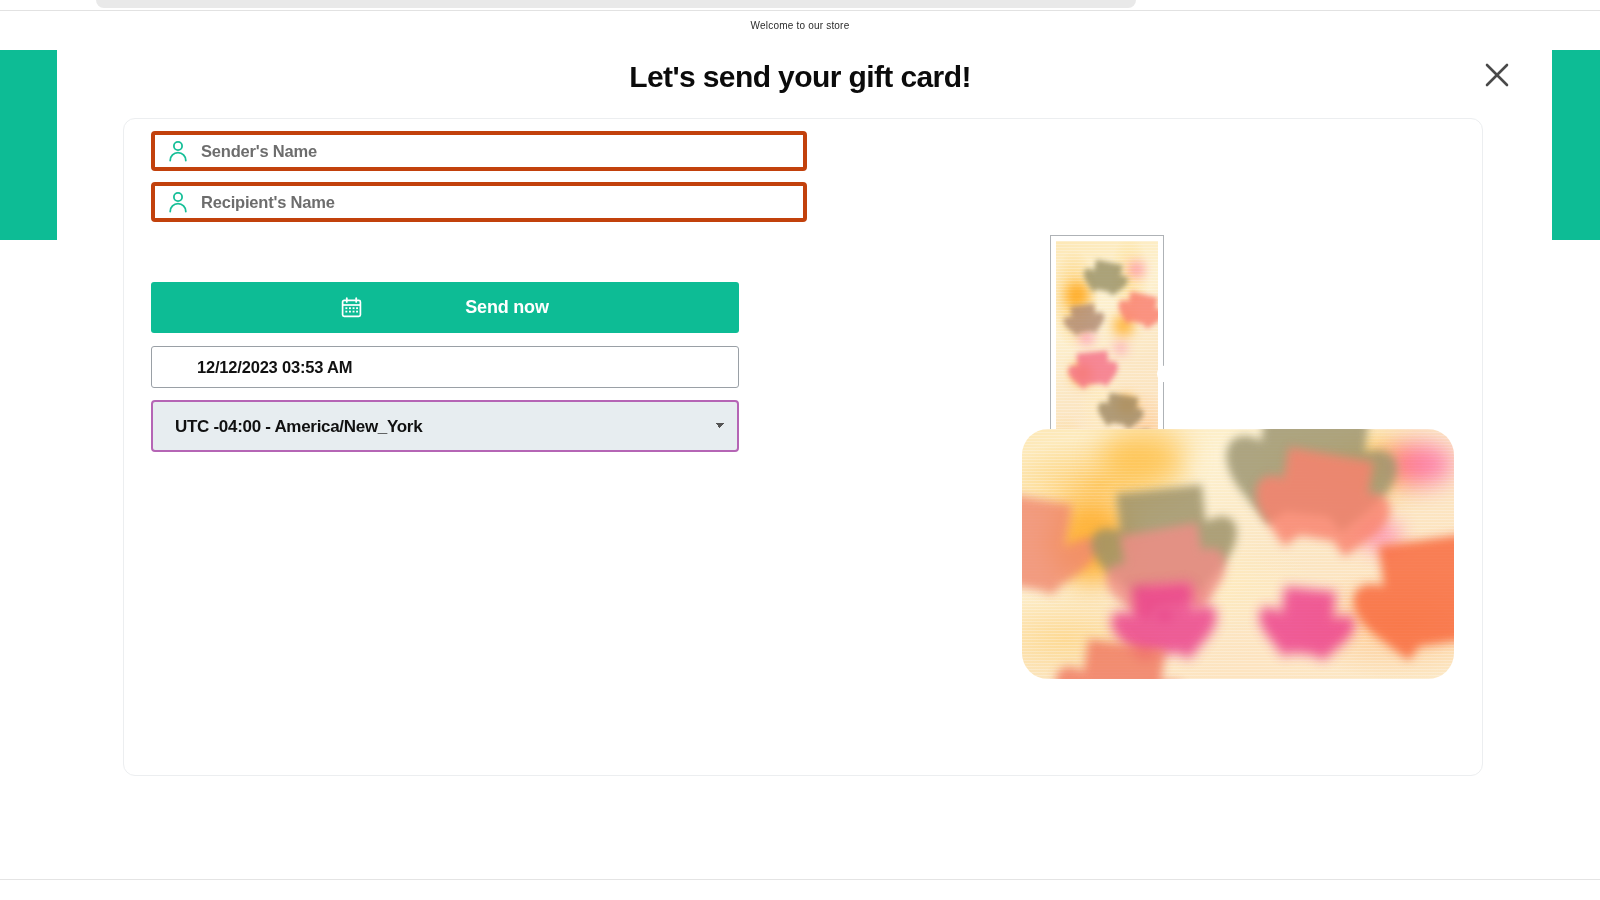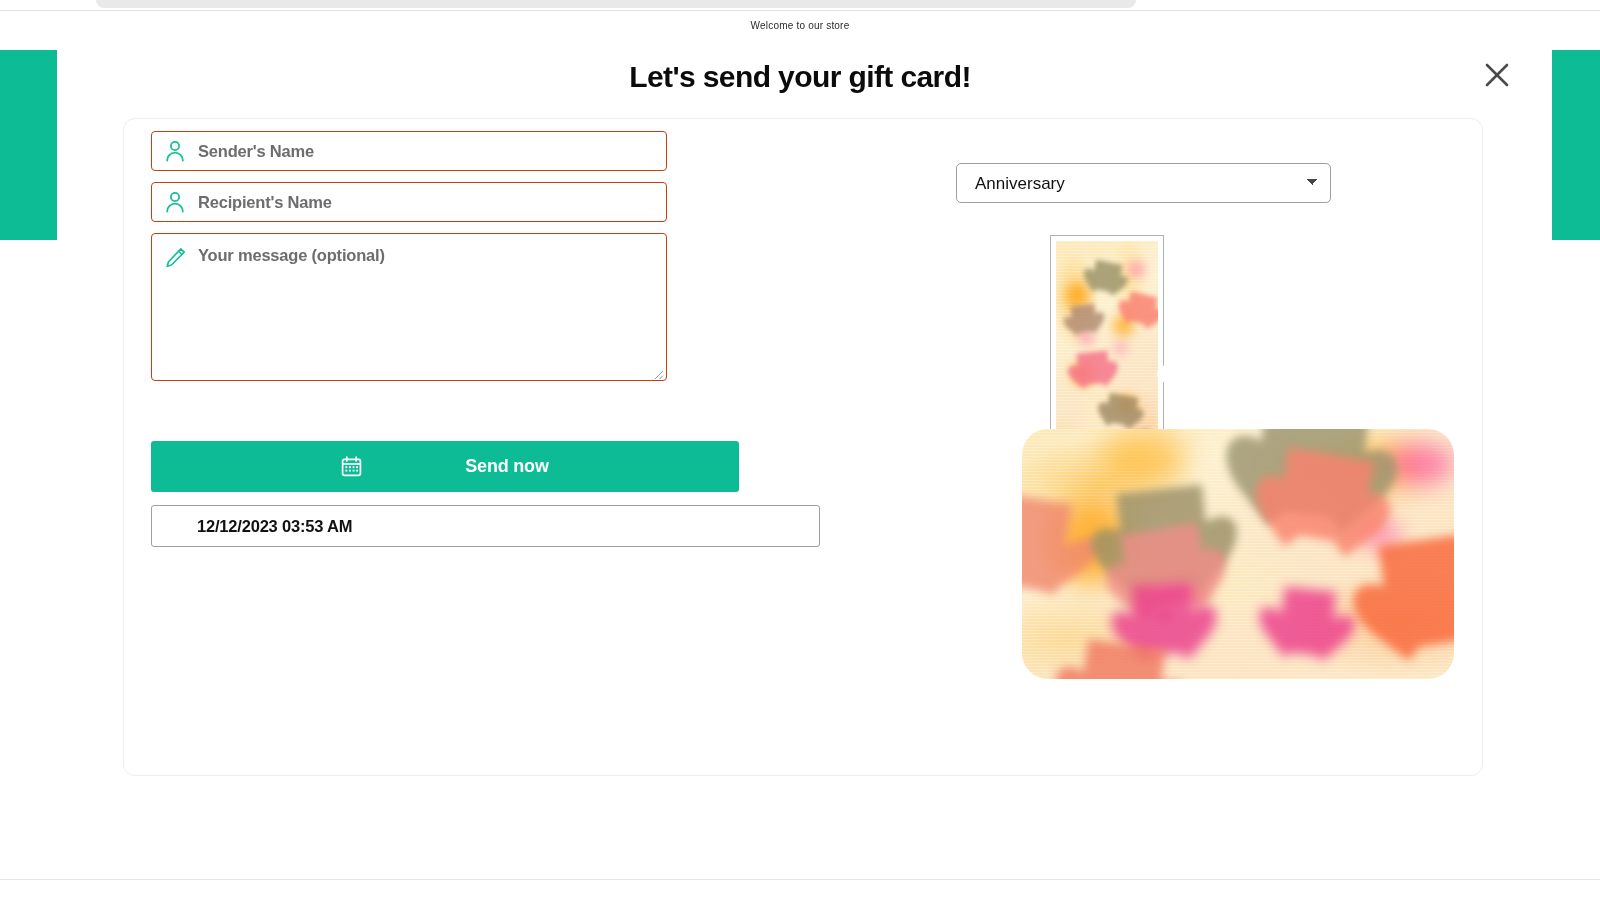--- a/index.html
+++ b/index.html
@@ -87,23 +87,23 @@
 
   
   .form-col {
     position: absolute;
     left: 27px; top: 12px;
     width: 600px;
   }
 
   .field {
     position: relative;
-    width: 516px;
+    width: 656px;
     height: 40px;
-    border: 1px solid #c2410c;
+    border: 4px solid #c2410c;
     border-radius: 4px;
     background: #fff;
     margin-bottom: 11px;
     display: flex;
     align-items: center;
   }
   .field .ficon {
     width: 46px;
     display: flex;
     align-items: center;
@@ -146,21 +146,21 @@
     display: flex;
     align-items: center;
     justify-content: center;
     gap: 103px;
   }
   .btn-primary .cal-icon { display: flex; align-items: center; }
 
   .btn-send-wrap { margin-top: 60px; }
 
   .datetime-box {
-    width: 669px;
+    width: 588px;
     height: 42px;
     border: 1px solid #9aa0a6;
     border-radius: 3px;
     background: #fff;
     margin-top: 13px;
     display: flex;
     align-items: center;
     padding-left: 45px;
     font-size: 16.5px;
     font-weight: 700;
@@ -376,35 +376,20 @@
       <span class="ficon">
         <svg width="22" height="24" viewBox="0 0 22 24" aria-hidden="true">
           <circle cx="11" cy="7" r="4.1" fill="none" stroke="#16bf98" stroke-width="1.8"></circle>
           <path d="M3.2 21.5 a7.8 7.8 0 0 1 15.6 0" fill="none" stroke="#16bf98" stroke-width="1.8" stroke-linecap="round"></path>
         </svg>
       </span>
       <span class="fplaceholder">Recipient's Name</span>
     </div>
 
 
-    <div class="field textarea-field">
-      <span class="ficon">
-        <svg width="22" height="22" viewBox="0 0 22 22" aria-hidden="true">
-          <path d="M16.8 1.8 L20.2 5.2 L7.4 18 L3.2 19.2 L4.4 15z" fill="none" stroke="#16bf98" stroke-width="1.7" stroke-linejoin="round"></path>
-          <path d="M14.6 4 L18 7.4" fill="none" stroke="#16bf98" stroke-width="1.4"></path>
-        </svg>
-      </span>
-      <span class="fplaceholder">Your message (optional)</span>
-      <span class="resize-grip">
-        <svg width="12" height="12" viewBox="0 0 12 12" aria-hidden="true">
-          <line x1="11" y1="3" x2="3" y2="11" stroke="#9aa0a6" stroke-width="1"></line>
-          <line x1="11" y1="7.5" x2="7.5" y2="11" stroke="#9aa0a6" stroke-width="1"></line>
-        </svg>
-      </span>
-    </div>
 
     <div class="btn-send-wrap">
       <button class="btn-primary">
         <span class="cal-icon">
           <svg width="21" height="21" viewBox="0 0 21 21" aria-hidden="true">
             <rect x="1.6" y="3.4" width="17.8" height="16" rx="1.6" fill="none" stroke="#ffffff" stroke-width="1.7"></rect>
             <line x1="1.6" y1="8" x2="19.4" y2="8" stroke="#ffffff" stroke-width="1.7"></line>
             <line x1="5.8" y1="1.2" x2="5.8" y2="5" stroke="#ffffff" stroke-width="1.7" stroke-linecap="round"></line>
             <line x1="15.2" y1="1.2" x2="15.2" y2="5" stroke="#ffffff" stroke-width="1.7" stroke-linecap="round"></line>
             <g fill="#ffffff">
@@ -418,29 +403,29 @@
               <rect x="15.1" y="13.7" width="1.9" height="1.8"></rect>
             </g>
           </svg>
         </span>
         <span>Send now</span>
       </button>
     </div>
 
     <div class="datetime-box">12/12/2023 03:53 AM</div>
 
+    <select class="tz-select">
+      <option>UTC -04:00 - America/New_York</option>
+    </select>
 
 
   </div>
 
   <div class="preview-col">
 
-    <select class="occasion-select">
-      <option>Anniversary</option>
-    </select>
 
     <div class="thumb">
       <div class="thumb-img">
         <div class="wc-base"></div>
         <div class="wc-texture"></div>
 
         <div class="blob" style="left:10%;  top:16%; width:22%; height:9%;  background:#ffa81f; opacity:.85;"></div>
         <div class="blob" style="left:56%;  top:28%; width:20%; height:8%;  background:#ffab22; opacity:.80;"></div>
         <div class="blob" style="left:16%;  top:46%; width:19%; height:8%;  background:#ffa01a; opacity:.82;"></div>
         <div class="blob" style="left:60%;  top:58%; width:18%; height:7.5%;background:#ffa820; opacity:.75;"></div>

